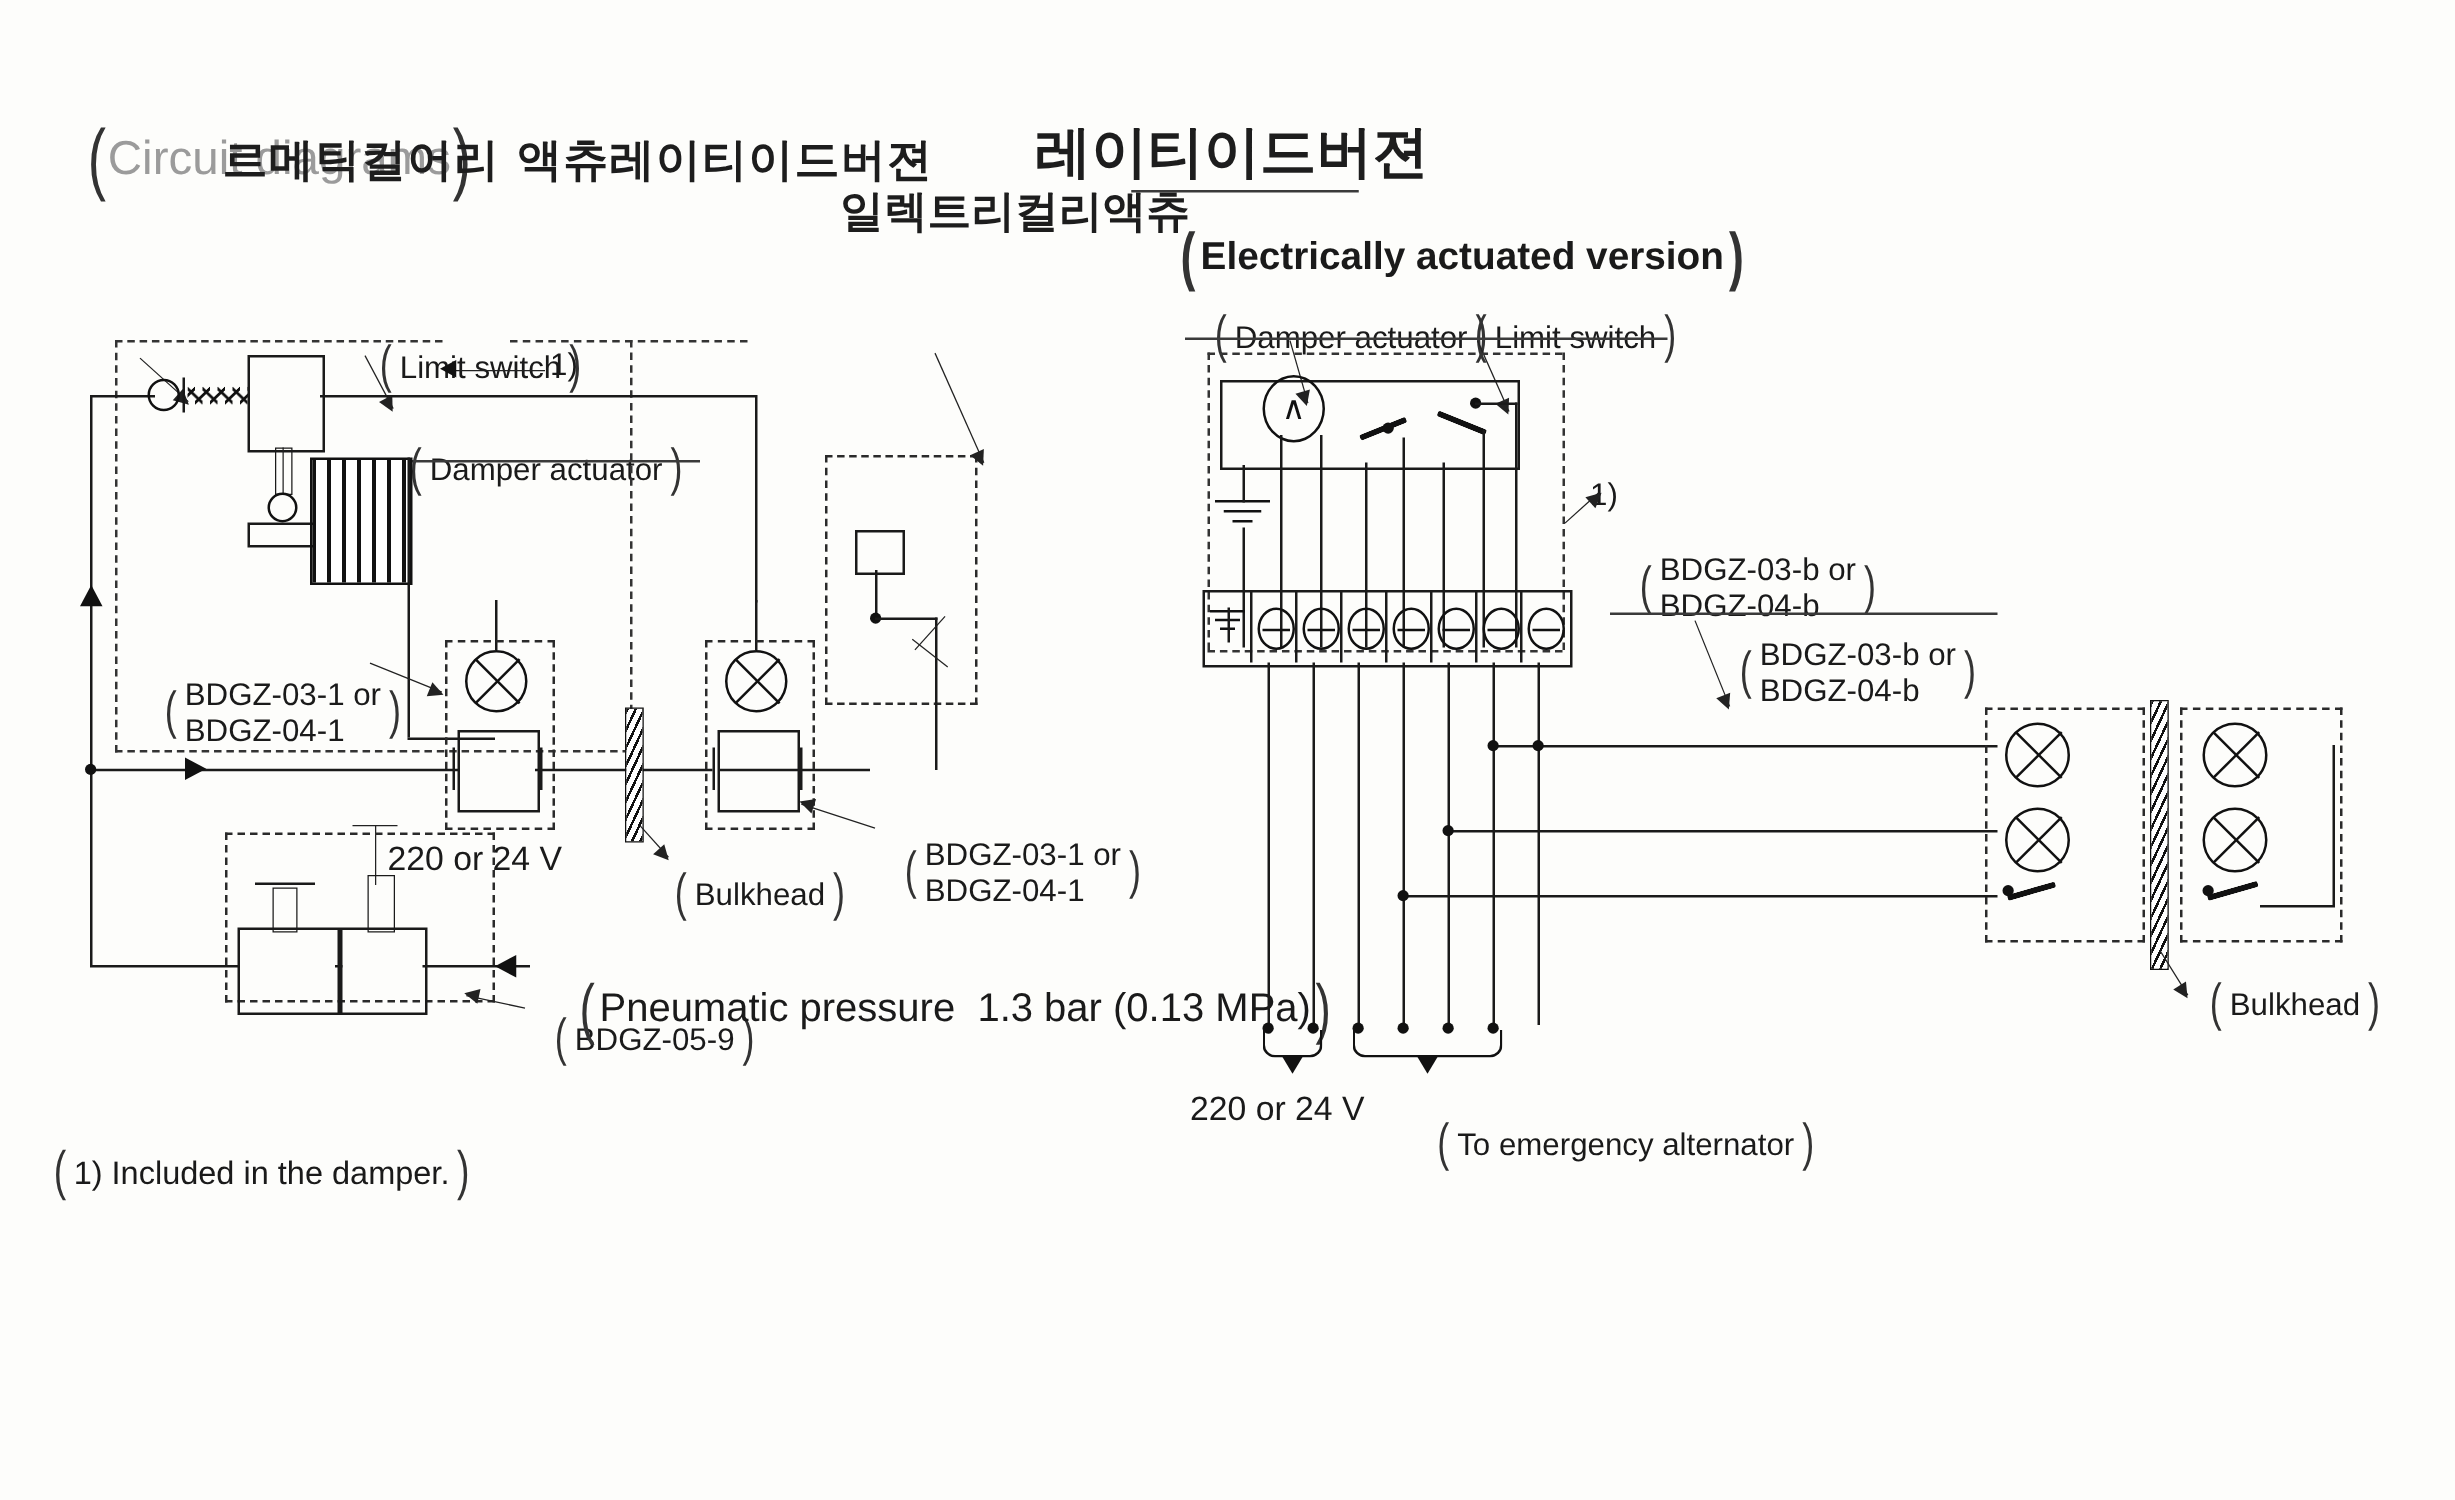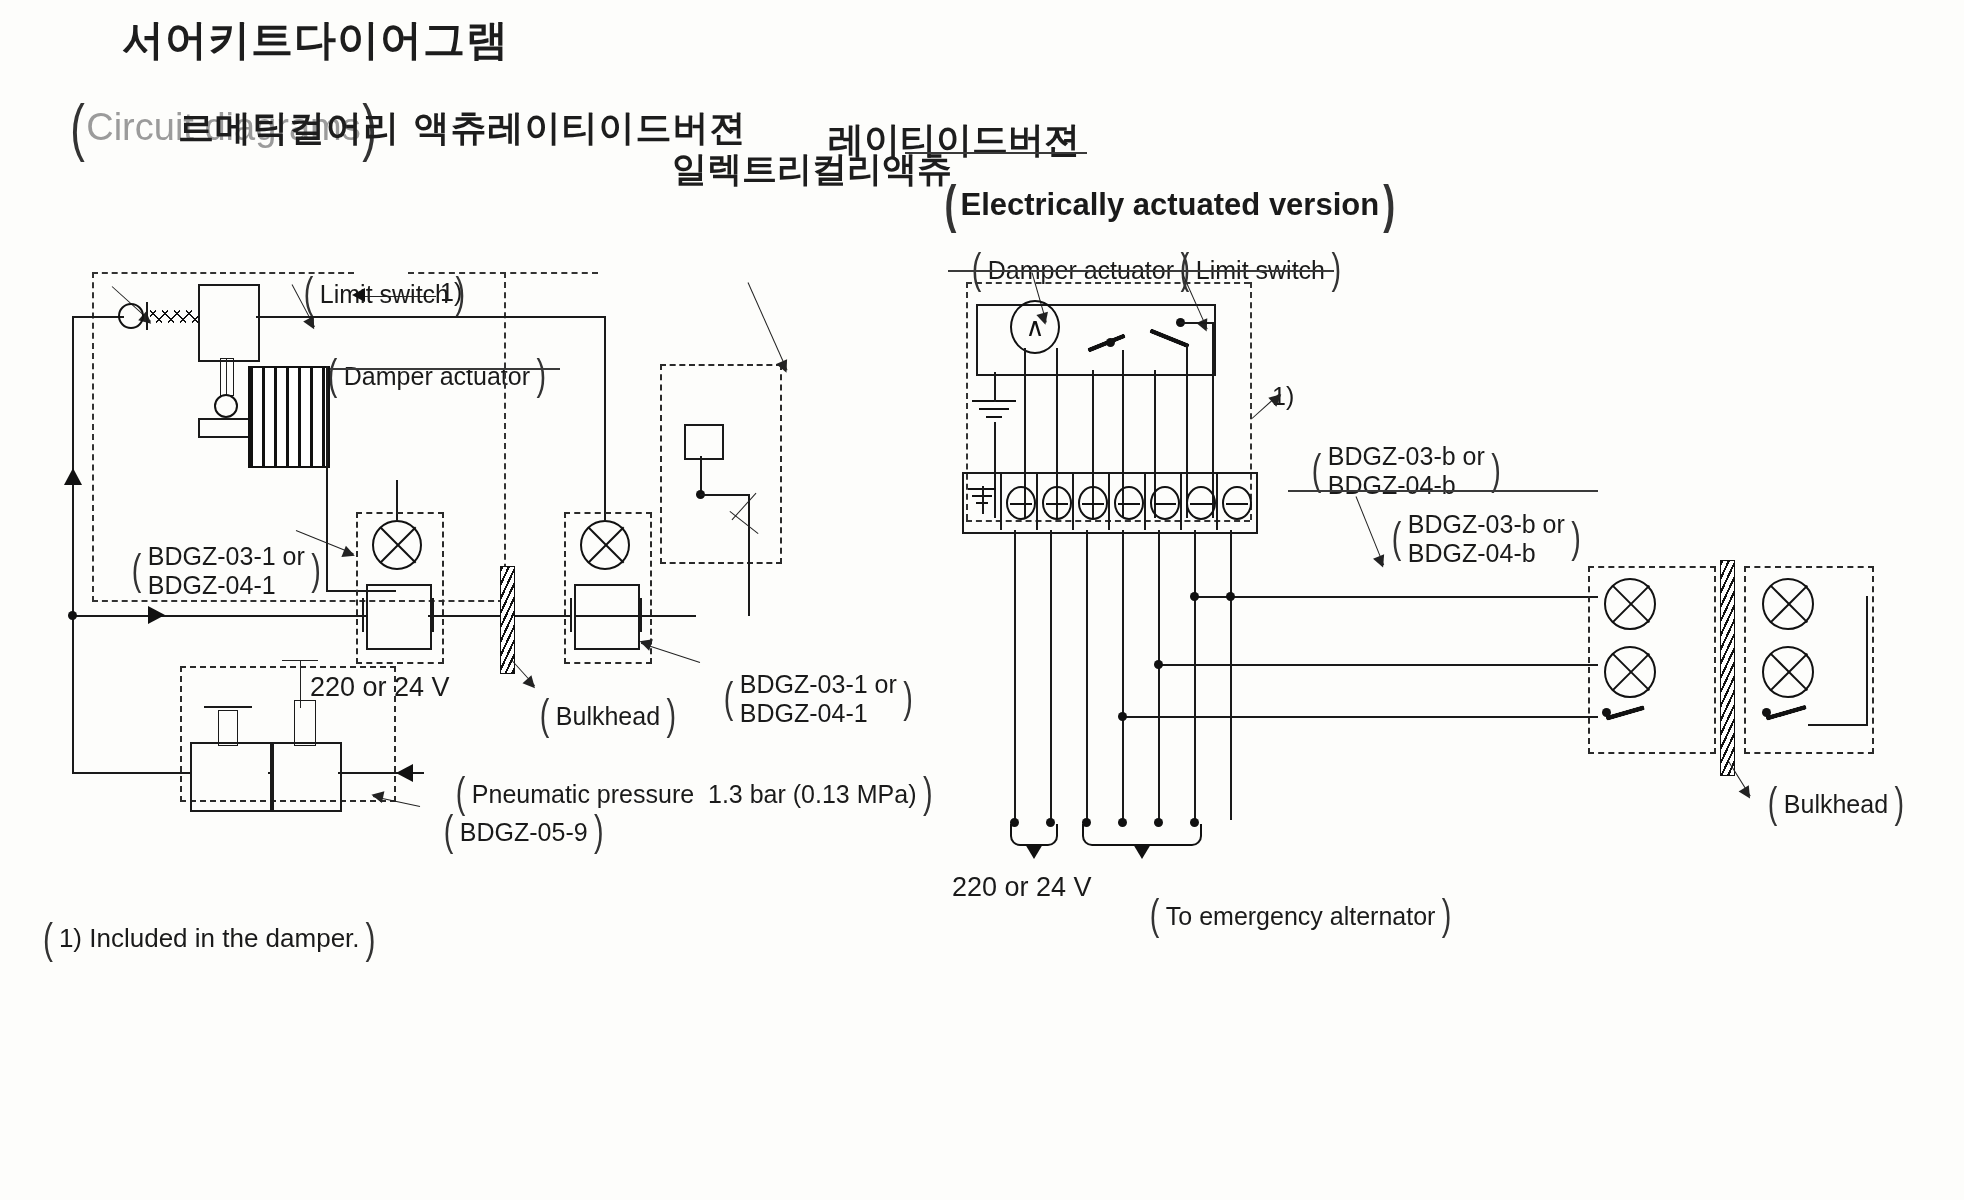--- a/index.html
+++ b/index.html
@@ -116,30 +116,29 @@
 
   
   .blade{position:absolute;height:0;border-top:5px solid #111;
      transform-origin:left center;border-radius:3px;}
 </style>
 </head>
 <body>
 
 <div id="page">
 
-  <div class="abs korean" style="left:122px;top:12px;font-size:42px;letter-spacing:1px;">서어키트다이어그램</div>
 
   <div class="abs printed faded" style="left:28px;top:60px;font-size:38px;">
     <span class="paren"><span>Circuit diagrams</span></span>
   </div>
 
   <div class="abs korean" style="left:178px;top:104px;font-size:36px;letter-spacing:1px;">르메틱컬어리 액츄레이티이드버젼</div>
 
 
-  <div class="abs korean" style="left:828px;top:116px;font-size:36px;">레이티이드버젼</div>
+  <div class="abs korean" style="left:828px;top:92px;font-size:45px;">레이티이드버젼</div>
   <div class="squig" style="left:905px;top:152px;width:182px;"></div>
 
   <div class="abs printed bold" style="left:910px;top:150px;font-size:31px;">
     <span class="paren"><span>Electrically actuated version</span></span>
   </div>
 
   <div class="abs korean" style="left:672px;top:146px;font-size:35px;">일렉트리컬리액츄</div>
 
   <div class="leader" style="left:112px;top:286px;width:52px;transform:rotate(42deg);"></div>
 
@@ -267,21 +266,21 @@
   <div class="hl" style="left:72px;top:772px;width:120px;"></div>
   <div class="hl" style="left:268px;top:772px;width:6px;"></div>
   <div class="hl" style="left:338px;top:772px;width:86px;"></div>
 
   <div class="abs printed" style="left:416px;top:788px;font-size:25px;">
     <span class="paren"><span>BDGZ-05-9</span></span>
   </div>
   <div class="leader" style="left:420px;top:806px;width:48px;transform:rotate(-168deg);"></div>
 
   <div class="arrL" style="left:396px;top:764px;"></div>
-  <div class="abs printed" style="left:428px;top:750px;font-size:25px;">
+  <div class="abs printed" style="left:428px;top:750px;font-size:32px;">
     <span class="paren"><span>Pneumatic pressure  1.3 bar (0.13 MPa)</span></span>
   </div>
 
   <div class="abs printed" style="left:944px;top:226px;font-size:25px;">
     <span class="paren"><span>Damper actuator</span></span>
   </div>
   <div class="squig" style="left:948px;top:270px;width:208px;"></div>
 
   <div class="abs printed" style="left:1152px;top:226px;font-size:25px;">
     <span class="paren"><span>Limit switch</span></span>

